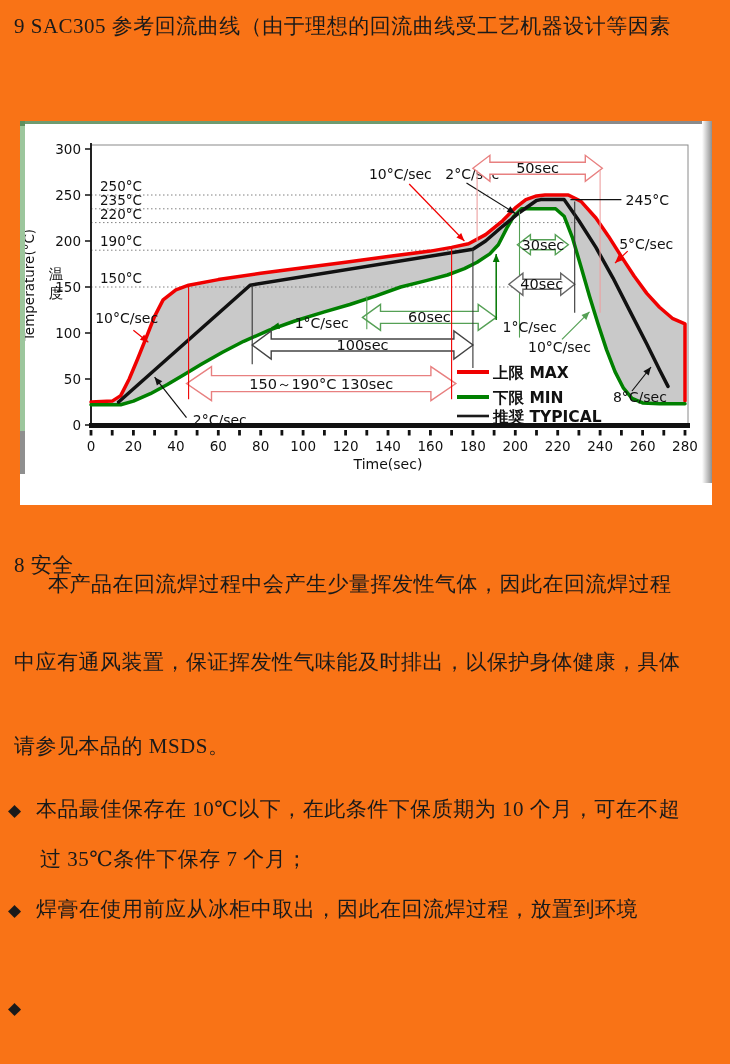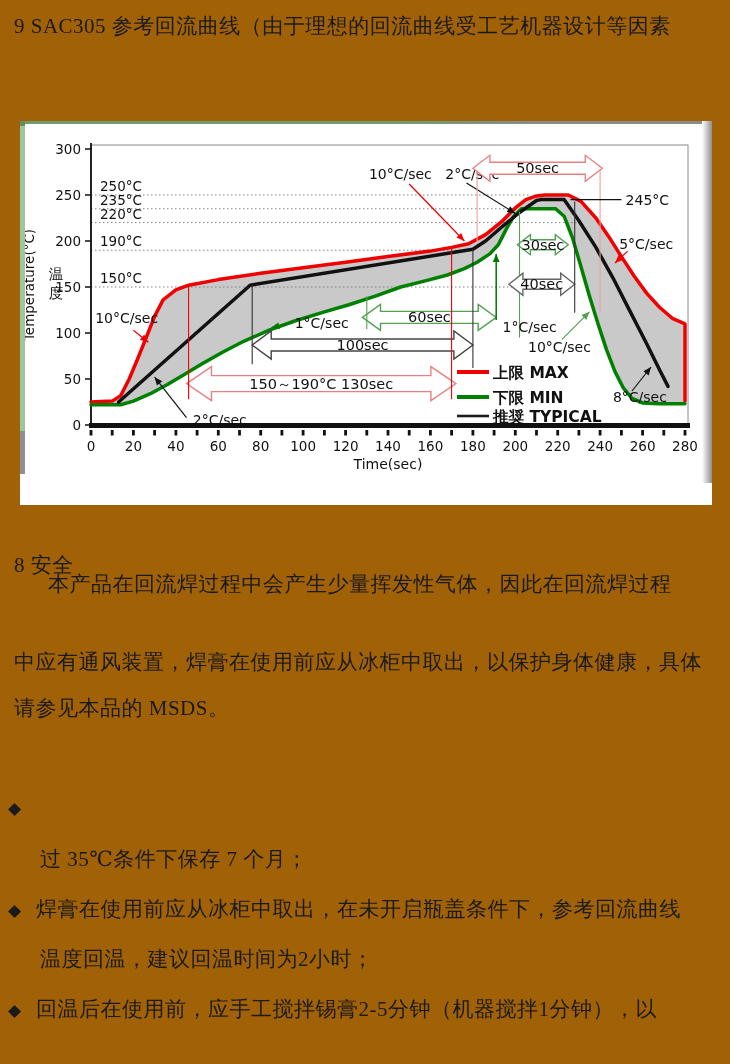--- a/index.html
+++ b/index.html
@@ -1,16 +1,16 @@
 <!DOCTYPE html>
 <html><head>
 <meta charset="utf-8">
 <style>
   html,body{margin:0;padding:0;background:#ffffff;}
-  .page{position:relative;width:730px;height:1064px;background:#a16207;overflow:hidden;
+  .page{position:relative;width:730px;height:1064px;background:#f97316;overflow:hidden;
         font-family:"Liberation Serif","DejaVu Serif",serif;color:#1a1a1a;}
   .tline{position:absolute;font-size:21px;line-height:28px;letter-spacing:0.5px;white-space:nowrap;}
   .bullet-line{position:absolute;left:8px;font-size:21px;line-height:28px;letter-spacing:0.5px;white-space:nowrap;display:flex;align-items:baseline;}
   .bullet-glyph{display:inline-block;width:28px;font-size:17px;flex:0 0 28px;}
   .chart{position:absolute;left:20px;top:121px;width:692px;height:384px;background:#ffffff;}
   .strip-top{position:absolute;left:0;top:0;width:100%;height:3px;
              background:linear-gradient(90deg,#6f9b6f 0 55%,#8a8a8a 75% 100%);}
   .strip-left{position:absolute;left:0;top:0;width:5px;height:360px;
              background:linear-gradient(#5f8f5f 0 5px,#9cc69c 5px 86%,#8f8f8f 86% 98%,#ffffff 98%);}
   .strip-right{position:absolute;right:0;top:0;width:10px;height:362px;
@@ -163,33 +163,32 @@
         <line x1="437" y1="295" x2="469" y2="295" stroke="#1a1a1a" stroke-width="2.6"></line>
         <text x="473" y="300.5" font-size="15.5" font-weight="bold" fill="#1a1a1a" font-family="&quot;Liberation Serif&quot;,&quot;DejaVu Serif&quot;,serif">推奨 TYPICAL</text>
       </svg>
     <div class="strip-top"></div>
     <div class="strip-left"></div>
     <div class="strip-right"></div>
   </div>
 
   <div class="tline" style="left:14px;top:551px">8 安全</div>
   <div class="tline" style="left:14px;top:570px;text-indent:34px">本产品在回流焊过程中会产生少量挥发性气体，因此在回流焊过程</div>
-  <div class="tline" style="left:14px;top:648px">中应有通风装置，焊膏在使用前应从冰柜中取出，以保护身体健康，具体</div>
-  <div class="tline" style="left:14px;top:694px">请参见本品的 MSDS。</div>
+  <div class="tline" style="left:14px;top:648px">中应有通风装置，保证挥发性气味能及时排出，以保护身体健康，具体</div>
+  <div class="tline" style="left:14px;top:732px">请参见本品的 MSDS。</div>
 
 
   <div class="bullet-line" style="top:795px">
     <span class="bullet-glyph">◆</span>
+    <span>本品最佳保存在 10℃以下，在此条件下保质期为 10 个月，可在不超</span>
   </div>
   <div class="tline" style="left:40px;top:845px">过 35℃条件下保存 7 个月；</div>
 
   <div class="bullet-line" style="top:895px">
     <span class="bullet-glyph">◆</span>
-    <span>焊膏在使用前应从冰柜中取出，在未开启瓶盖条件下，参考回流曲线</span>
+    <span>焊膏在使用前应从冰柜中取出，因此在回流焊过程，放置到环境</span>
   </div>
-  <div class="tline" style="left:40px;top:945px">温度回温，建议回温时间为2小时；</div>
 
   <div class="bullet-line" style="top:995px">
     <span class="bullet-glyph">◆</span>
-    <span>回温后在使用前，应手工搅拌锡膏2-5分钟（机器搅拌1分钟），以</span>
   </div>
 
 </div>
 
 </body></html>

